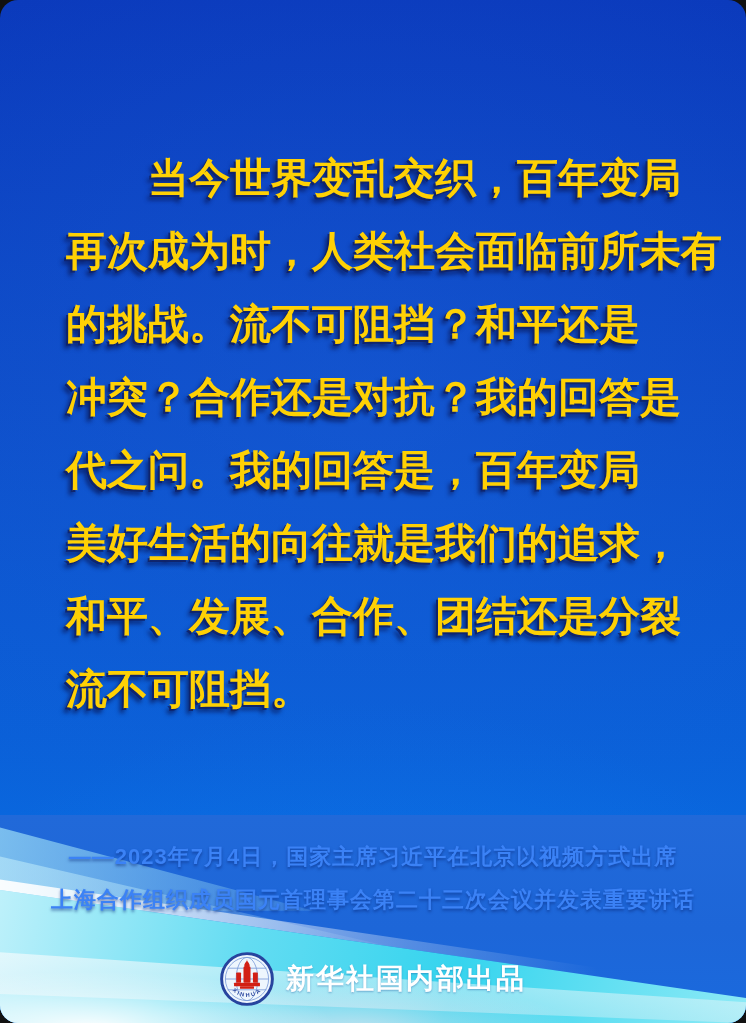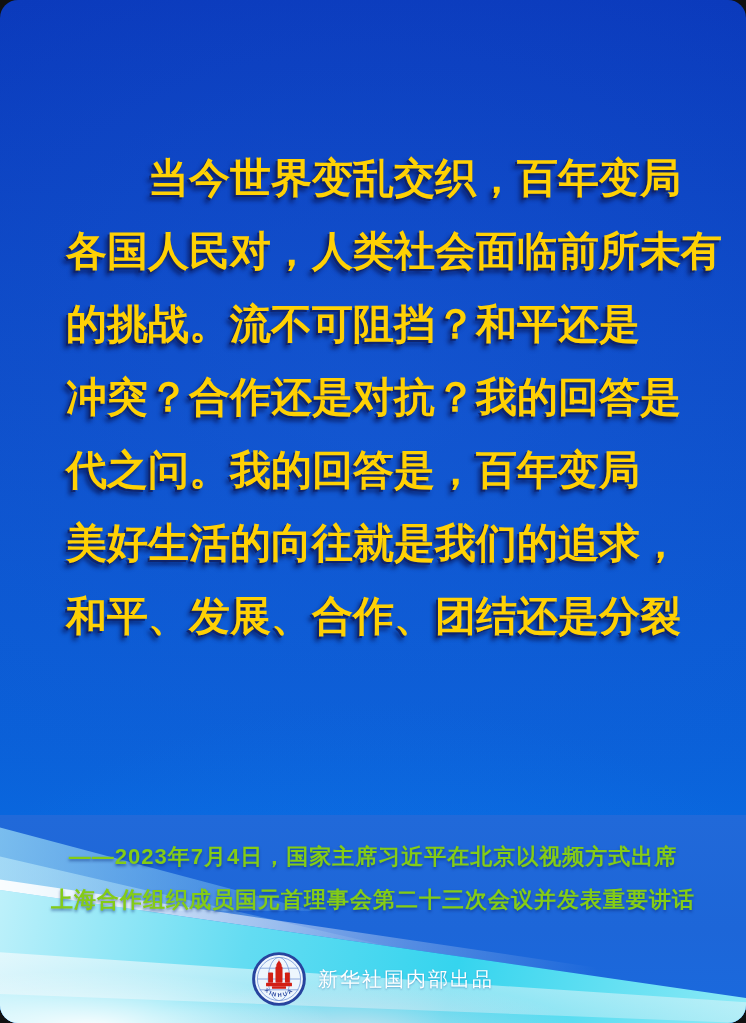--- a/index.html
+++ b/index.html
@@ -55,50 +55,51 @@
     clip-path: polygon(0 36%, 100% 88%, 100% 100%, 0 100%); }
   .f-soft-band { position: absolute; inset: 0;
     background: linear-gradient(to bottom, rgba(255,255,255,0) 0%, rgba(255,255,255,0.75) 55%, rgba(255,244,248,0.35) 100%);
     clip-path: polygon(0 66%, 100% 90%, 100% 100%, 0 86%); opacity: 0.9; }
   .f-bottom-glow { position: absolute; inset: 0;
     background:
       radial-gradient(55% 45% at 12% 102%, rgba(255,255,255,0.95) 0%, rgba(255,255,255,0) 60%),
       radial-gradient(45% 35% at 48% 103%, rgba(255,232,240,0.65) 0%, rgba(255,232,240,0) 65%); }
   .attribution {
     position: absolute; left: 0; top: 20px; width: 100%;
-    text-align: center; color: #84cc16; font-weight: bold;
+    text-align: center; color: #3b82f6; font-weight: bold;
     font-size: 22px; line-height: 43px; letter-spacing: 1px;
     text-shadow: 0 2px 3px rgba(10,40,120,0.55);
     z-index: 5;
   }
   .brand {
     position: absolute; left: 0; top: 134px; width: 100%; height: 60px;
     display: flex; align-items: center; justify-content: center; gap: 12px;
     z-index: 5;
   }
   .brand-label {
-    color: #ffffff; font-weight: normal; font-size: 20px; letter-spacing: 2px;
+    color: #ffffff; font-weight: bold; font-size: 28px; letter-spacing: 2px;
     text-shadow: 0 1px 2px rgba(30,90,160,0.45);
   }
   .logo-wrap { width: 54px; height: 54px; flex: 0 0 auto; }
 </style>
 </head>
 <body>
 
 <div class="poster">
   <div class="bg"></div>
 
   <div class="quote">
     <div class="line indent">当今世界变乱交织，百年变局</div>
-    <div class="line">各国人民对，人类社会面临前所未有</div>
+    <div class="line">再次成为时，人类社会面临前所未有</div>
     <div class="line">的挑战。流不可阻挡？和平还是</div>
     <div class="line">冲突？合作还是对抗？我的回答是</div>
     <div class="line">代之问。我的回答是，百年变局</div>
     <div class="line">美好生活的向往就是我们的追求，</div>
     <div class="line">和平、发展、合作、团结还是分裂</div>
+    <div class="line">流不可阻挡。</div>
   </div>
 
   <div class="footer">
     <div class="f-base"></div>
     <div class="f-streak-a"></div>
     <div class="f-streak-b"></div>
     <div class="f-white-edge"></div>
     <div class="f-cyan-main"></div>
     <div class="f-soft-band"></div>
     <div class="f-bottom-glow"></div>

